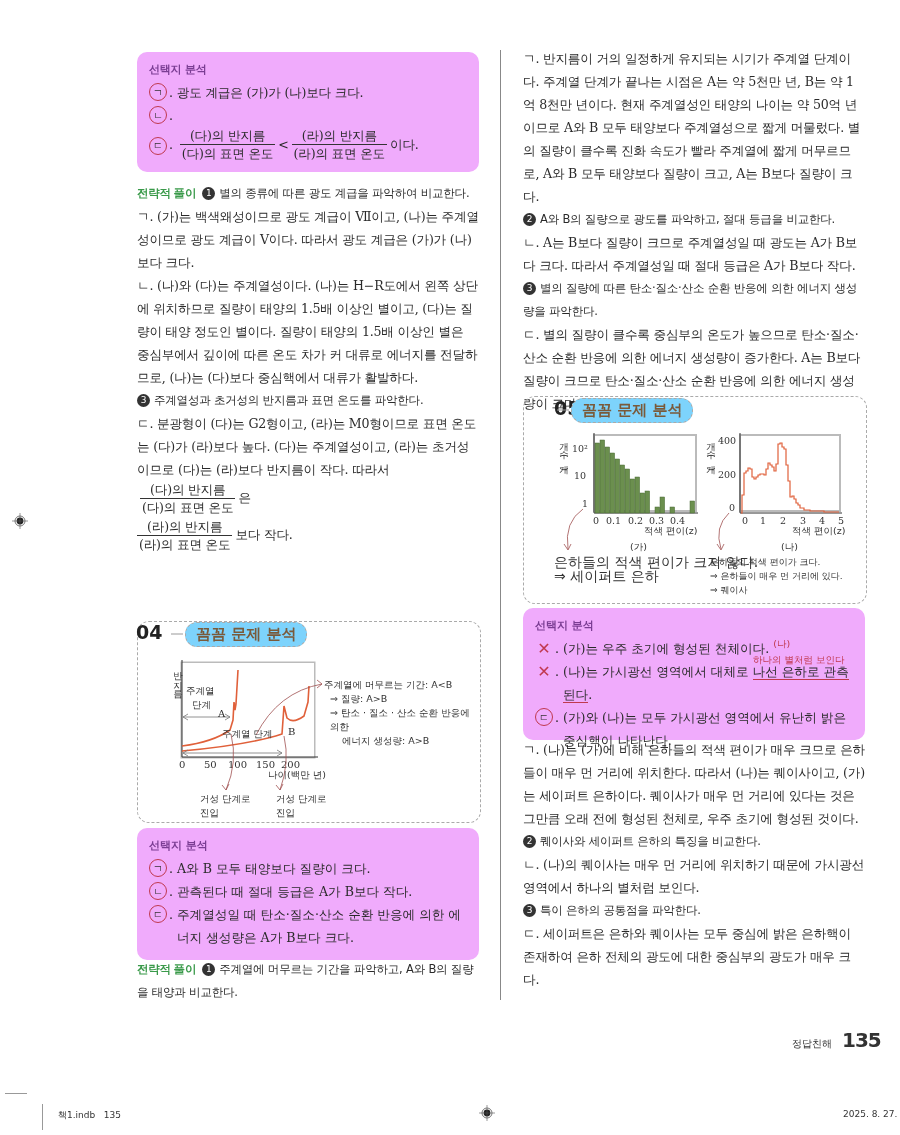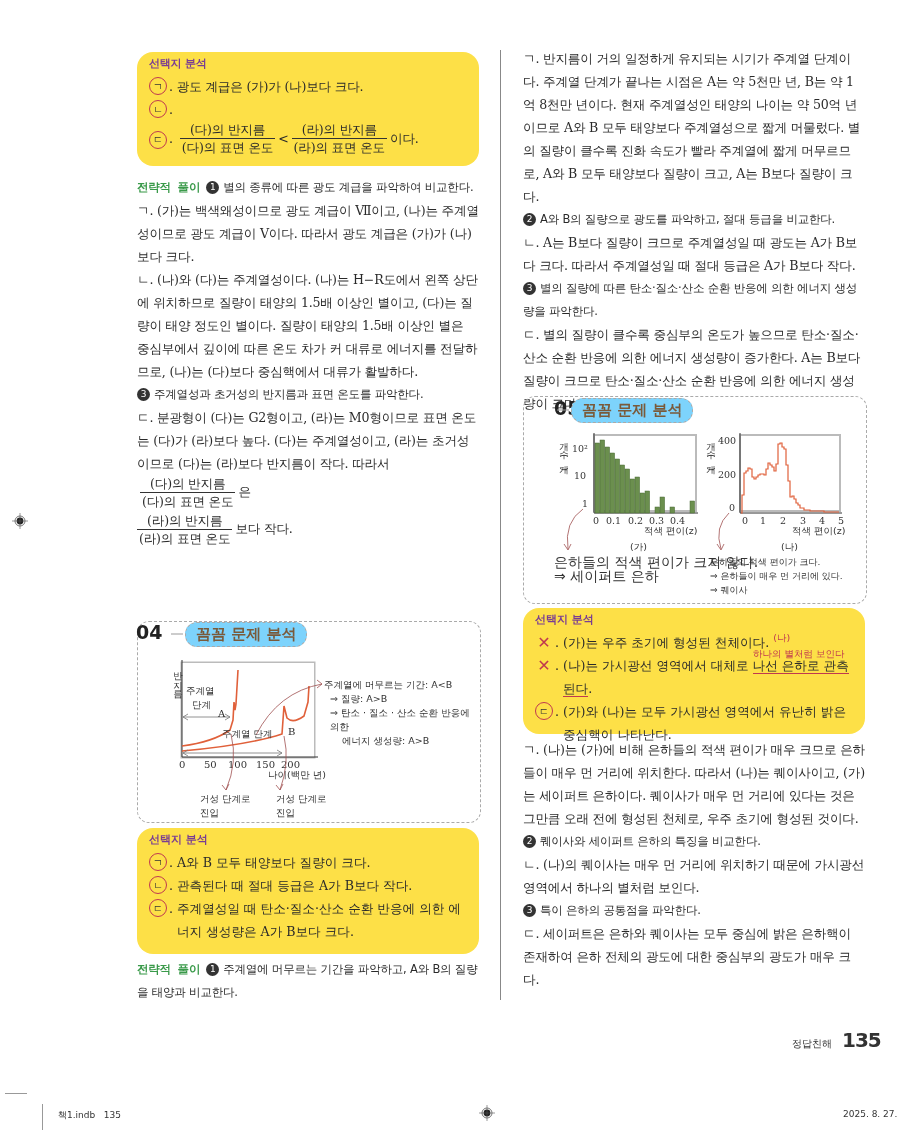--- a/index.html
+++ b/index.html
@@ -1,30 +1,30 @@
 <!DOCTYPE html>
 <html><head>
 <meta charset="utf-8">
 <style>
   html,body{margin:0;padding:0;background:#fff;}
   body{width:900px;height:1135px;position:relative;overflow:hidden;font-family:"DejaVu Serif","Liberation Serif",serif;color:#2a2a2a;}
   .col{position:absolute;font-size:12.6px;line-height:23px;letter-spacing:-0.2px;}
   .col-left{left:137px;width:342px;}
   .col-right{left:523px;width:342px;}
   .divider{position:absolute;left:500px;top:50px;width:1px;height:950px;background:#888;}
-  .analysis-box{background:#fde047;border-radius:16px;padding:4px 12px 10px 12px;}
+  .analysis-box{background:#f0abfc;border-radius:10px;padding:10px 12px 10px 12px;}
   .analysis-title{font-family:"DejaVu Sans",sans-serif;font-weight:bold;color:#7a3d93;font-size:11px;margin-bottom:3px;line-height:16px;}
   .choice{display:flex;align-items:flex-start;font-size:12.6px;line-height:23px;}
   .choice .mark{flex:0 0 18px;height:18px;margin-top:2px;margin-right:2px;border:1.5px solid #c0394f;border-radius:50%;box-sizing:border-box;display:flex;align-items:center;justify-content:center;font-family:"DejaVu Sans",sans-serif;font-size:10px;color:#333;}
   .choice .mark.x{border:none;color:#c0394f;font-size:16px;font-weight:bold;}
   .choice .dot{margin-right:4px;}
   .frac{display:inline-flex;flex-direction:column;vertical-align:middle;text-align:center;margin:0 3px;line-height:17px;}
   .frac .num{border-bottom:1px solid #333;padding:0 2px;}
   .frac .den{padding:0 2px;}
-  .strategy-label{font-family:Liberation Mono, monospace;font-weight:bold;color:#3a9a4a;font-size:11.5px;margin-right:6px;}
+  .strategy-label{font-family:Liberation Serif, serif;font-weight:bold;color:#3a9a4a;font-size:11.5px;margin-right:6px;}
   .step{font-family:"DejaVu Sans",sans-serif;font-size:11.5px;}
   .step .num-badge{display:inline-block;width:13px;height:13px;border-radius:50%;background:#333;color:#fff;font-size:9px;line-height:13px;text-align:center;margin-right:4px;vertical-align:1px;}
   .para{margin:0;}
   .problem-box{position:relative;border:1.2px dashed #aaa;border-radius:12px;}
   .problem-num{position:absolute;font-family:"DejaVu Sans",sans-serif;font-weight:bold;font-size:19px;color:#222;}
   .problem-tag{position:absolute;font-family:"DejaVu Sans",sans-serif;font-weight:bold;font-size:15px;color:#7a5a3a;background:#7dd3fc;border:1.2px dashed #aaa;border-radius:12px;padding:2px 10px;}
   .small-sans{font-family:"DejaVu Sans",sans-serif;font-size:9.5px;color:#333;}
   .annot{font-family:"DejaVu Sans",sans-serif;font-size:9.5px;color:#c0394f;}
   .footer{position:absolute;font-family:"DejaVu Sans",sans-serif;color:#333;}
   .reg-mark{position:absolute;width:16px;height:16px;}

